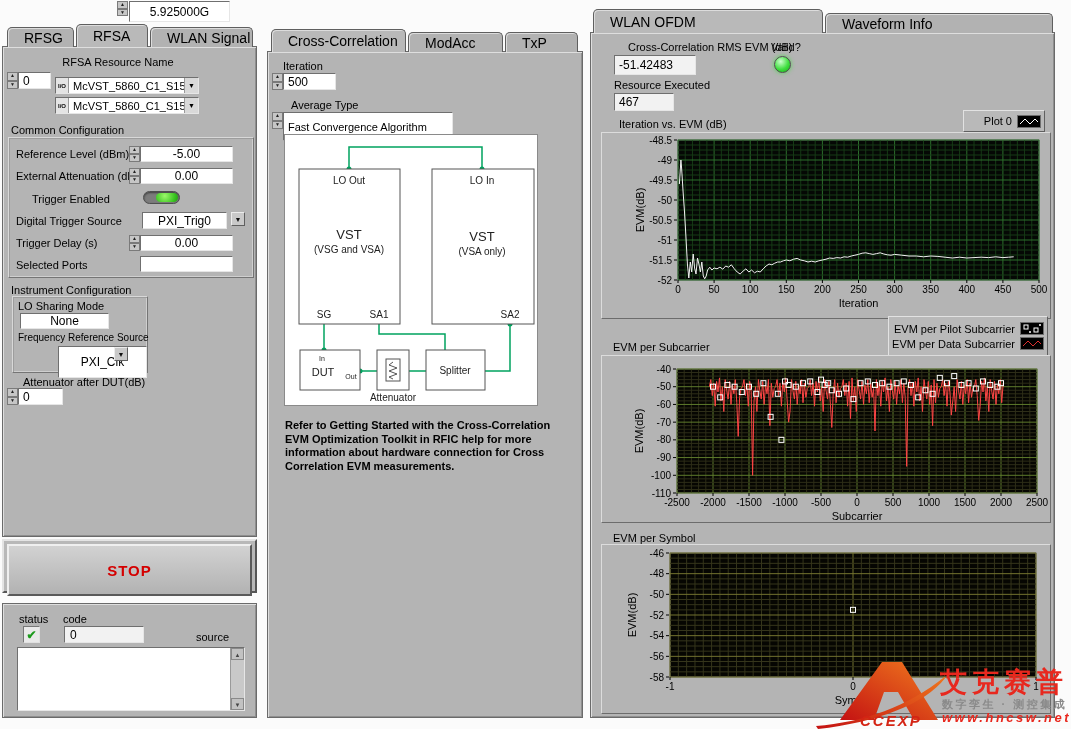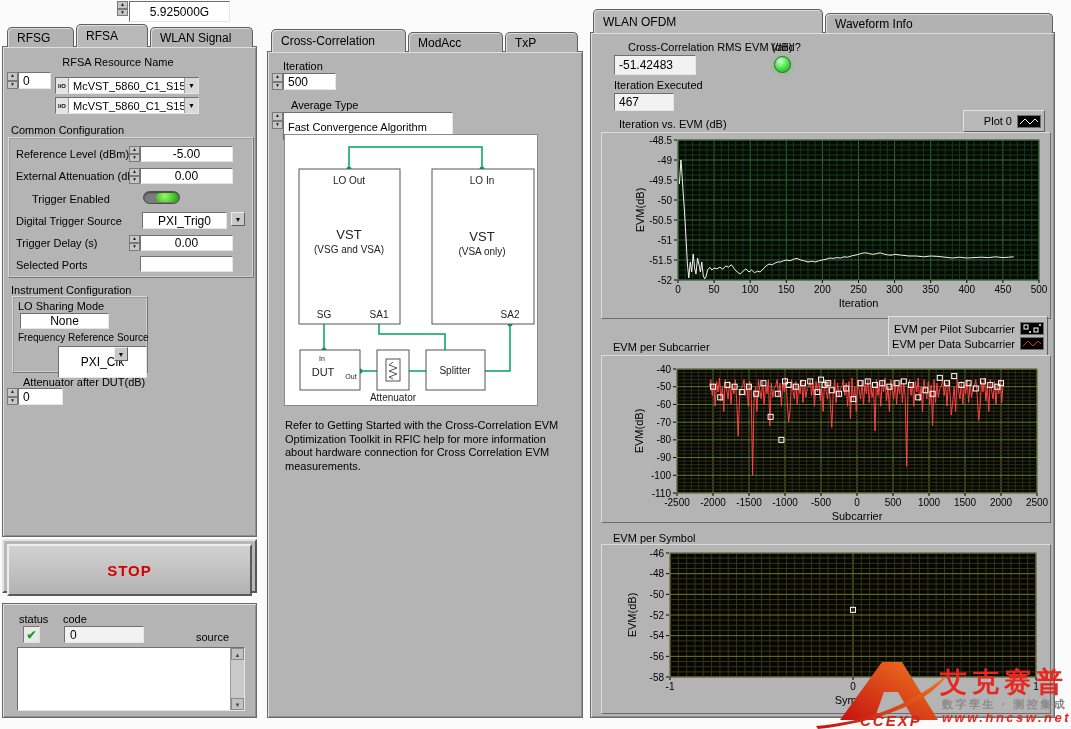--- a/index.html
+++ b/index.html
@@ -1,22 +1,22 @@
 <!DOCTYPE html>
 <html><head>
 <meta charset="utf-8">
 <style>
   * { margin:0; padding:0; box-sizing:border-box; }
   html,body { width:1071px; height:729px; overflow:hidden; }
   body { background:#fbfbfb; font-family:"Liberation Sans", sans-serif; color:#000; position:relative; }
   .panel { position:absolute; background:#b4b4b4; border:1px solid #6a6a6a;
            box-shadow: inset 1px 1px 0 #dedede, inset -1px -1px 0 #8f8f8f; }
   .tab { position:absolute; background:#b2b2b2; border:1px solid #5f5f5f; border-bottom:none;
-         border-radius:5px 5px 0 0; font-size:12px; display:flex; align-items:center;
-         padding-left:9px; box-shadow: inset 1px 1px 0 #dcdcdc; z-index:1; }
+         border-radius:5px 5px 0 0; font-size:14px; display:flex; align-items:center;
+         padding-left:16px; box-shadow: inset 1px 1px 0 #dcdcdc; z-index:1; }
   .tab.active { background:#b9b9b9; z-index:3; }
   .lbl { position:absolute; font-size:11px; white-space:nowrap; }
   .fld { position:absolute; background:#fff; border:1px solid; border-color:#6f6f6f #e6e6e6 #e6e6e6 #6f6f6f;
          font-size:12px; display:flex; align-items:center; overflow:hidden; white-space:nowrap; }
   .fld.center { justify-content:center; }
   .fld.ind { background:#f2f2f2; }
   .gframe { position:absolute; border:1px solid; border-color:#d8d8d8 #757575 #757575 #d8d8d8;
             box-shadow: inset 1px 1px 0 #9d9d9d, inset -1px -1px 0 #cfcfcf; }
   .spin { position:absolute; width:11px; display:flex; flex-direction:column; }
   .spin b { flex:1; background:#c6c6c6; border:1px solid #7a7a7a; font-size:5px; line-height:5px;
@@ -49,21 +49,21 @@
             flex-direction:column; justify-content:space-between; }
   .ta .sb b { height:12px; font-size:6px; line-height:12px; text-align:center; color:#444;
               background:#c2c2c2; border:1px solid #8a8a8a; font-weight:normal; }
   .legendbox { position:absolute; background:#b9b9b9; border:1px solid; border-color:#e2e2e2 #606060 #606060 #e2e2e2;
                display:flex; flex-direction:column; justify-content:center; }
   .legrow { display:flex; align-items:center; justify-content:flex-end; gap:5px; padding:1px 3px; font-size:11px; }
   .licon { width:24px; height:13px; background:#000; border:1px solid #6e6e6e; flex:0 0 auto; }
   .gtitle { position:absolute; font-size:11px; }
   .graph { position:absolute; background:#b4b4b4; border:1px solid; border-color:#dcdcdc #6c6c6c #6c6c6c #dcdcdc; }
   .wbox { position:absolute; background:#fff; border:1px solid #8a8a8a; }
-  .note { position:absolute; font-size:11px; line-height:13.5px; }
+  .note { position:absolute; font-size:11px; line-height:13.5px;font-weight:bold; }
   .wm { position:absolute; z-index:60; pointer-events:none; }
   .wm .brand { position:absolute; left:130px; top:24px; font-size:27px; font-weight:bold; color:#e8281e; letter-spacing:5px; white-space:nowrap; }
   .wm .slogan { position:absolute; left:132px; top:57px; font-size:11px; font-weight:bold; color:#8a8a8a; letter-spacing:2.5px; white-space:nowrap; }
   .wm .url { position:absolute; left:132px; top:70px; font-size:13px; font-weight:bold; font-style:italic; color:#e8281e; letter-spacing:2.5px; white-space:nowrap; }
 </style>
 </head>
 <body>
 
 <div class="spin" style="left:117px;top:1px;height:15px;">
     <b>▲</b>
@@ -270,21 +270,21 @@
     <span>Waveform Info</span>
   </div>
 
 <div class="panel" style="left:590px;top:32px;width:465px;height:686px;">
   <div class="lbl" style="left:23px;top:8px;margin-left:14px;">Cross-Correlation RMS EVM (dB)</div>
   <div class="fld ind" style="left:23px;top:22px;width:82px;height:20px;padding-left:4px;">
       <span>-51.42483</span>
     </div>
   <div class="lbl" style="left:180px;top:8px;">Valid?</div>
   <div class="led" style="left:183px;top:23px;width:17px;height:17px;"></div>
-  <div class="lbl" style="left:23px;top:46px;">Iteration Executed</div>
+  <div class="lbl" style="left:23px;top:46px;">Resource Executed</div>
   <div class="fld ind" style="left:23px;top:60px;width:60px;height:18px;padding-left:4px;">
       <span>467</span>
     </div>
 
   <div class="gtitle" style="left:28px;top:85px;">Iteration vs. EVM (dB)</div>
   <div class="legendbox" style="left:372px;top:77px;width:82px;height:22px;">
     <div class="legrow">
       <span>Plot 0</span>
       <span class="licon"><svg width="22" height="11">
             <polyline points="2,8 7,3 12,8 17,3 20,6" stroke="#fff" fill="none"></polyline>

